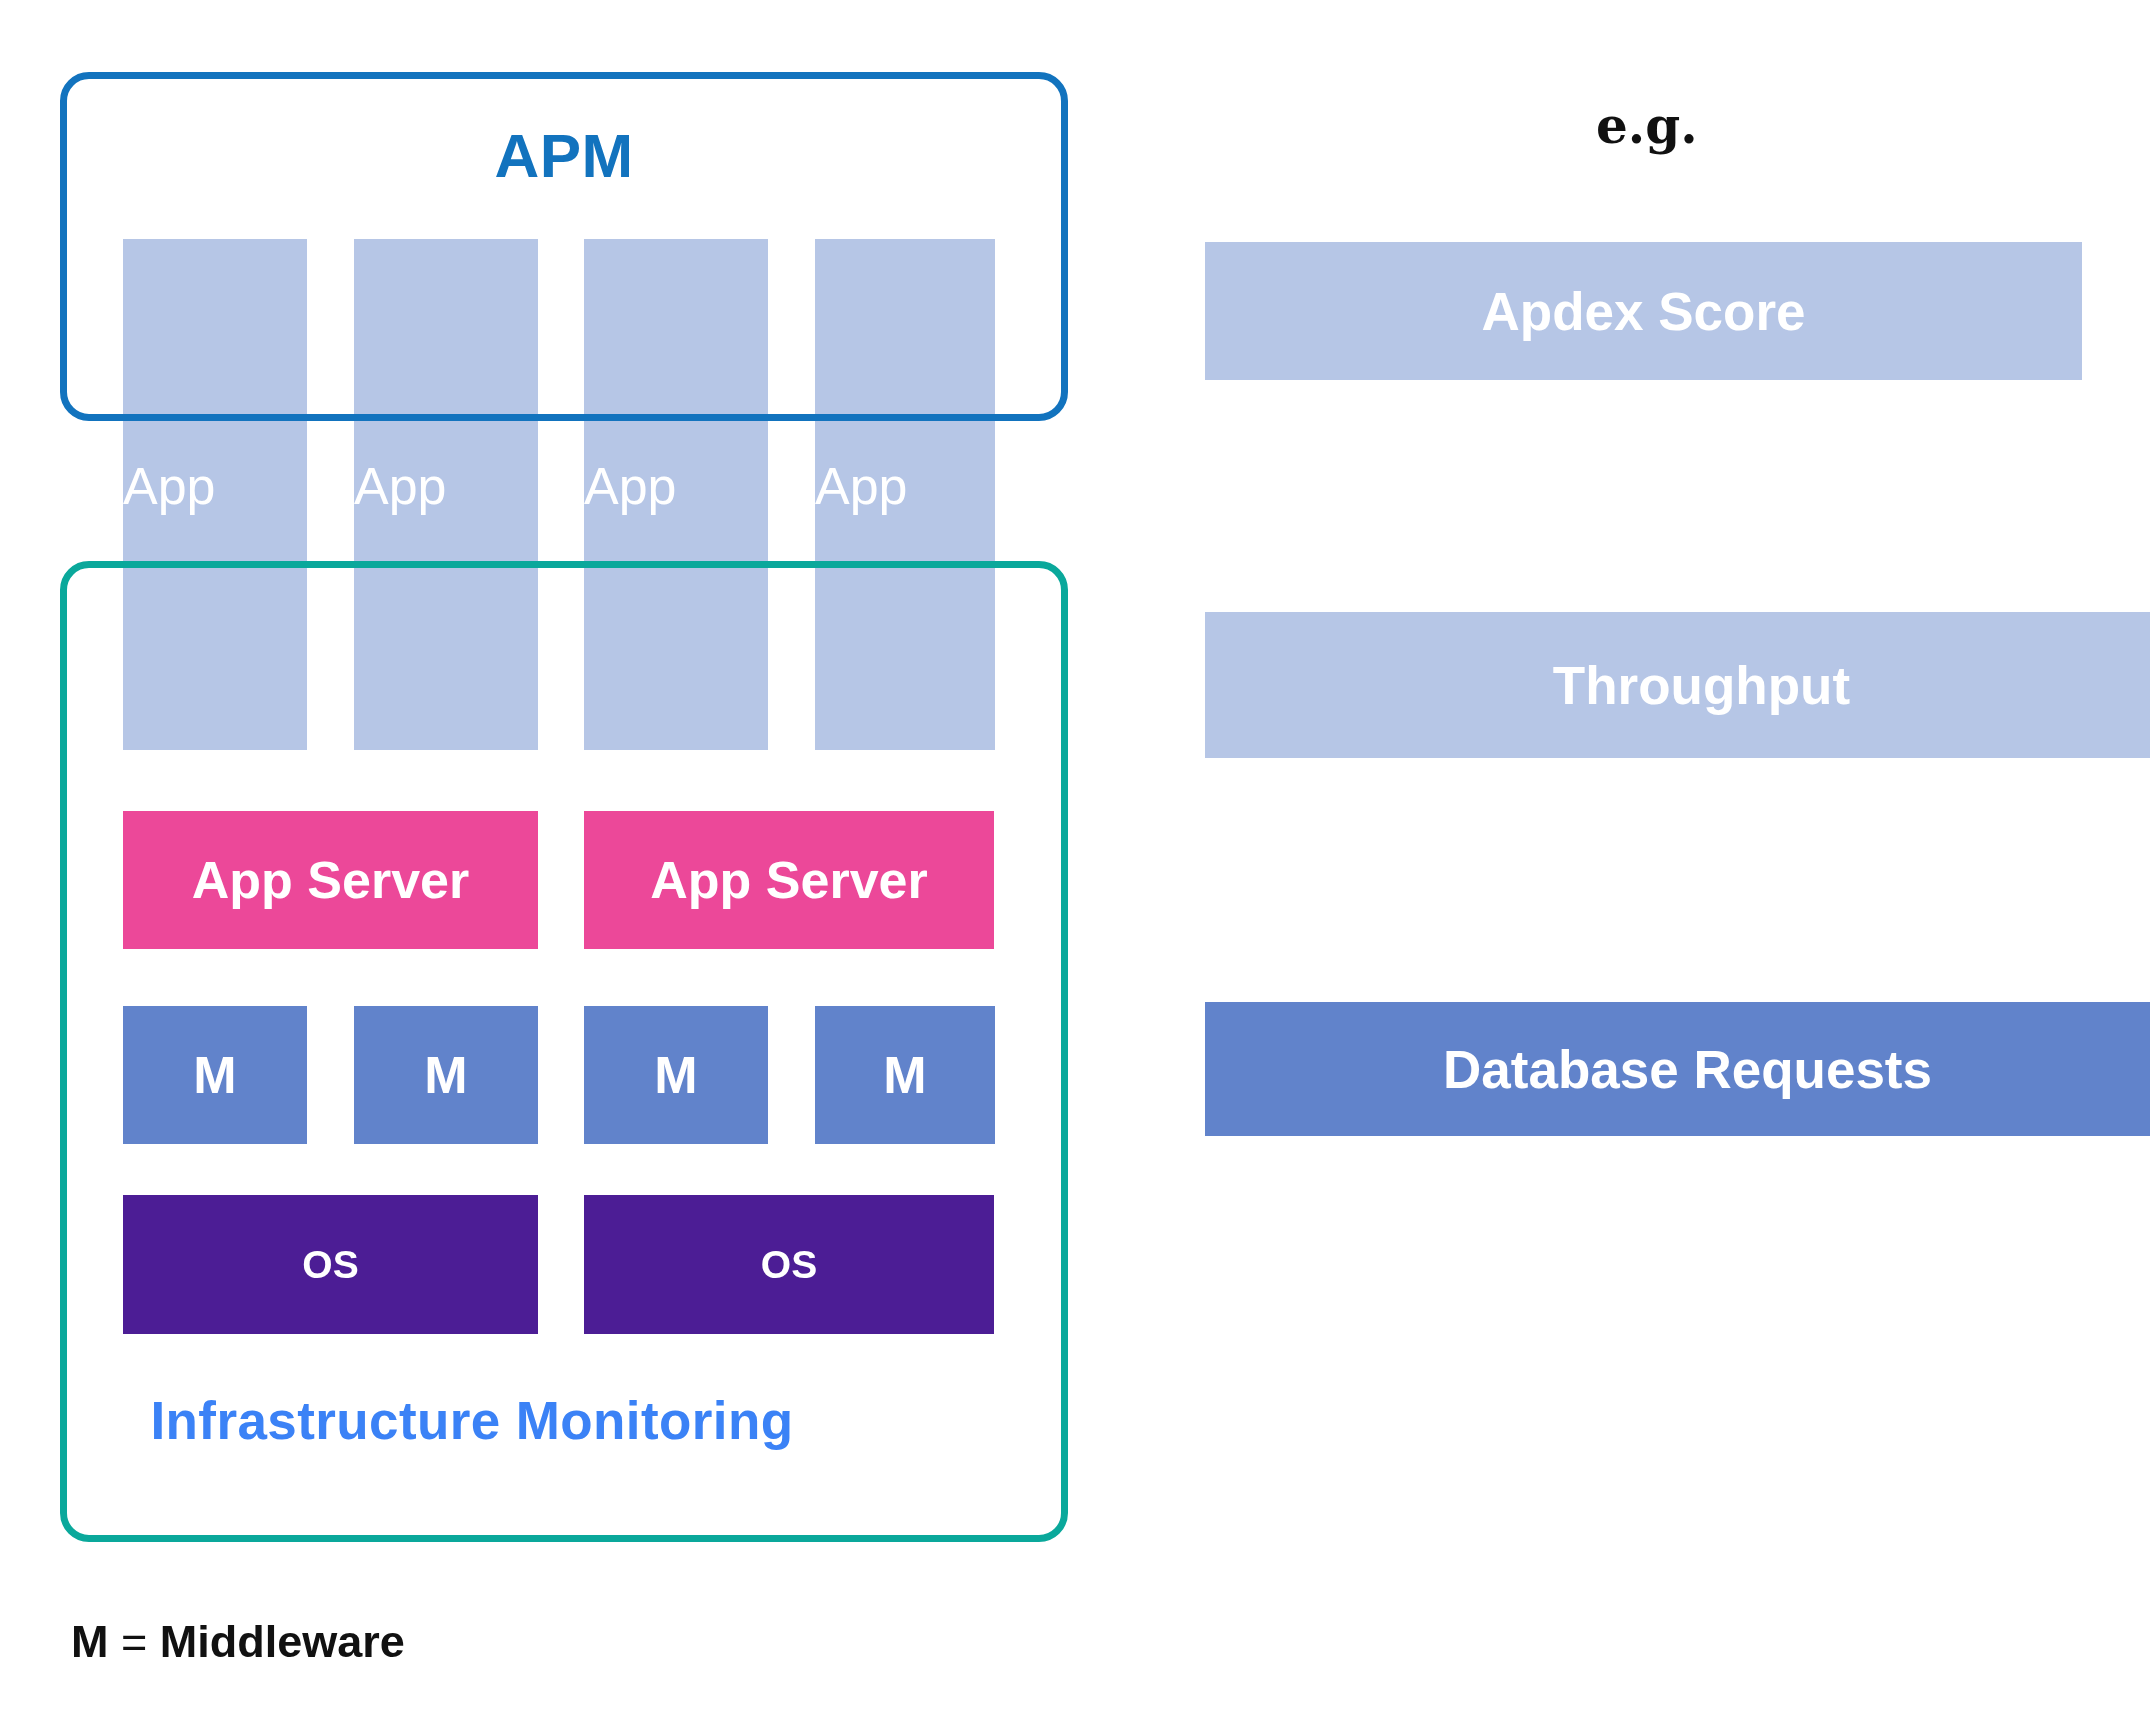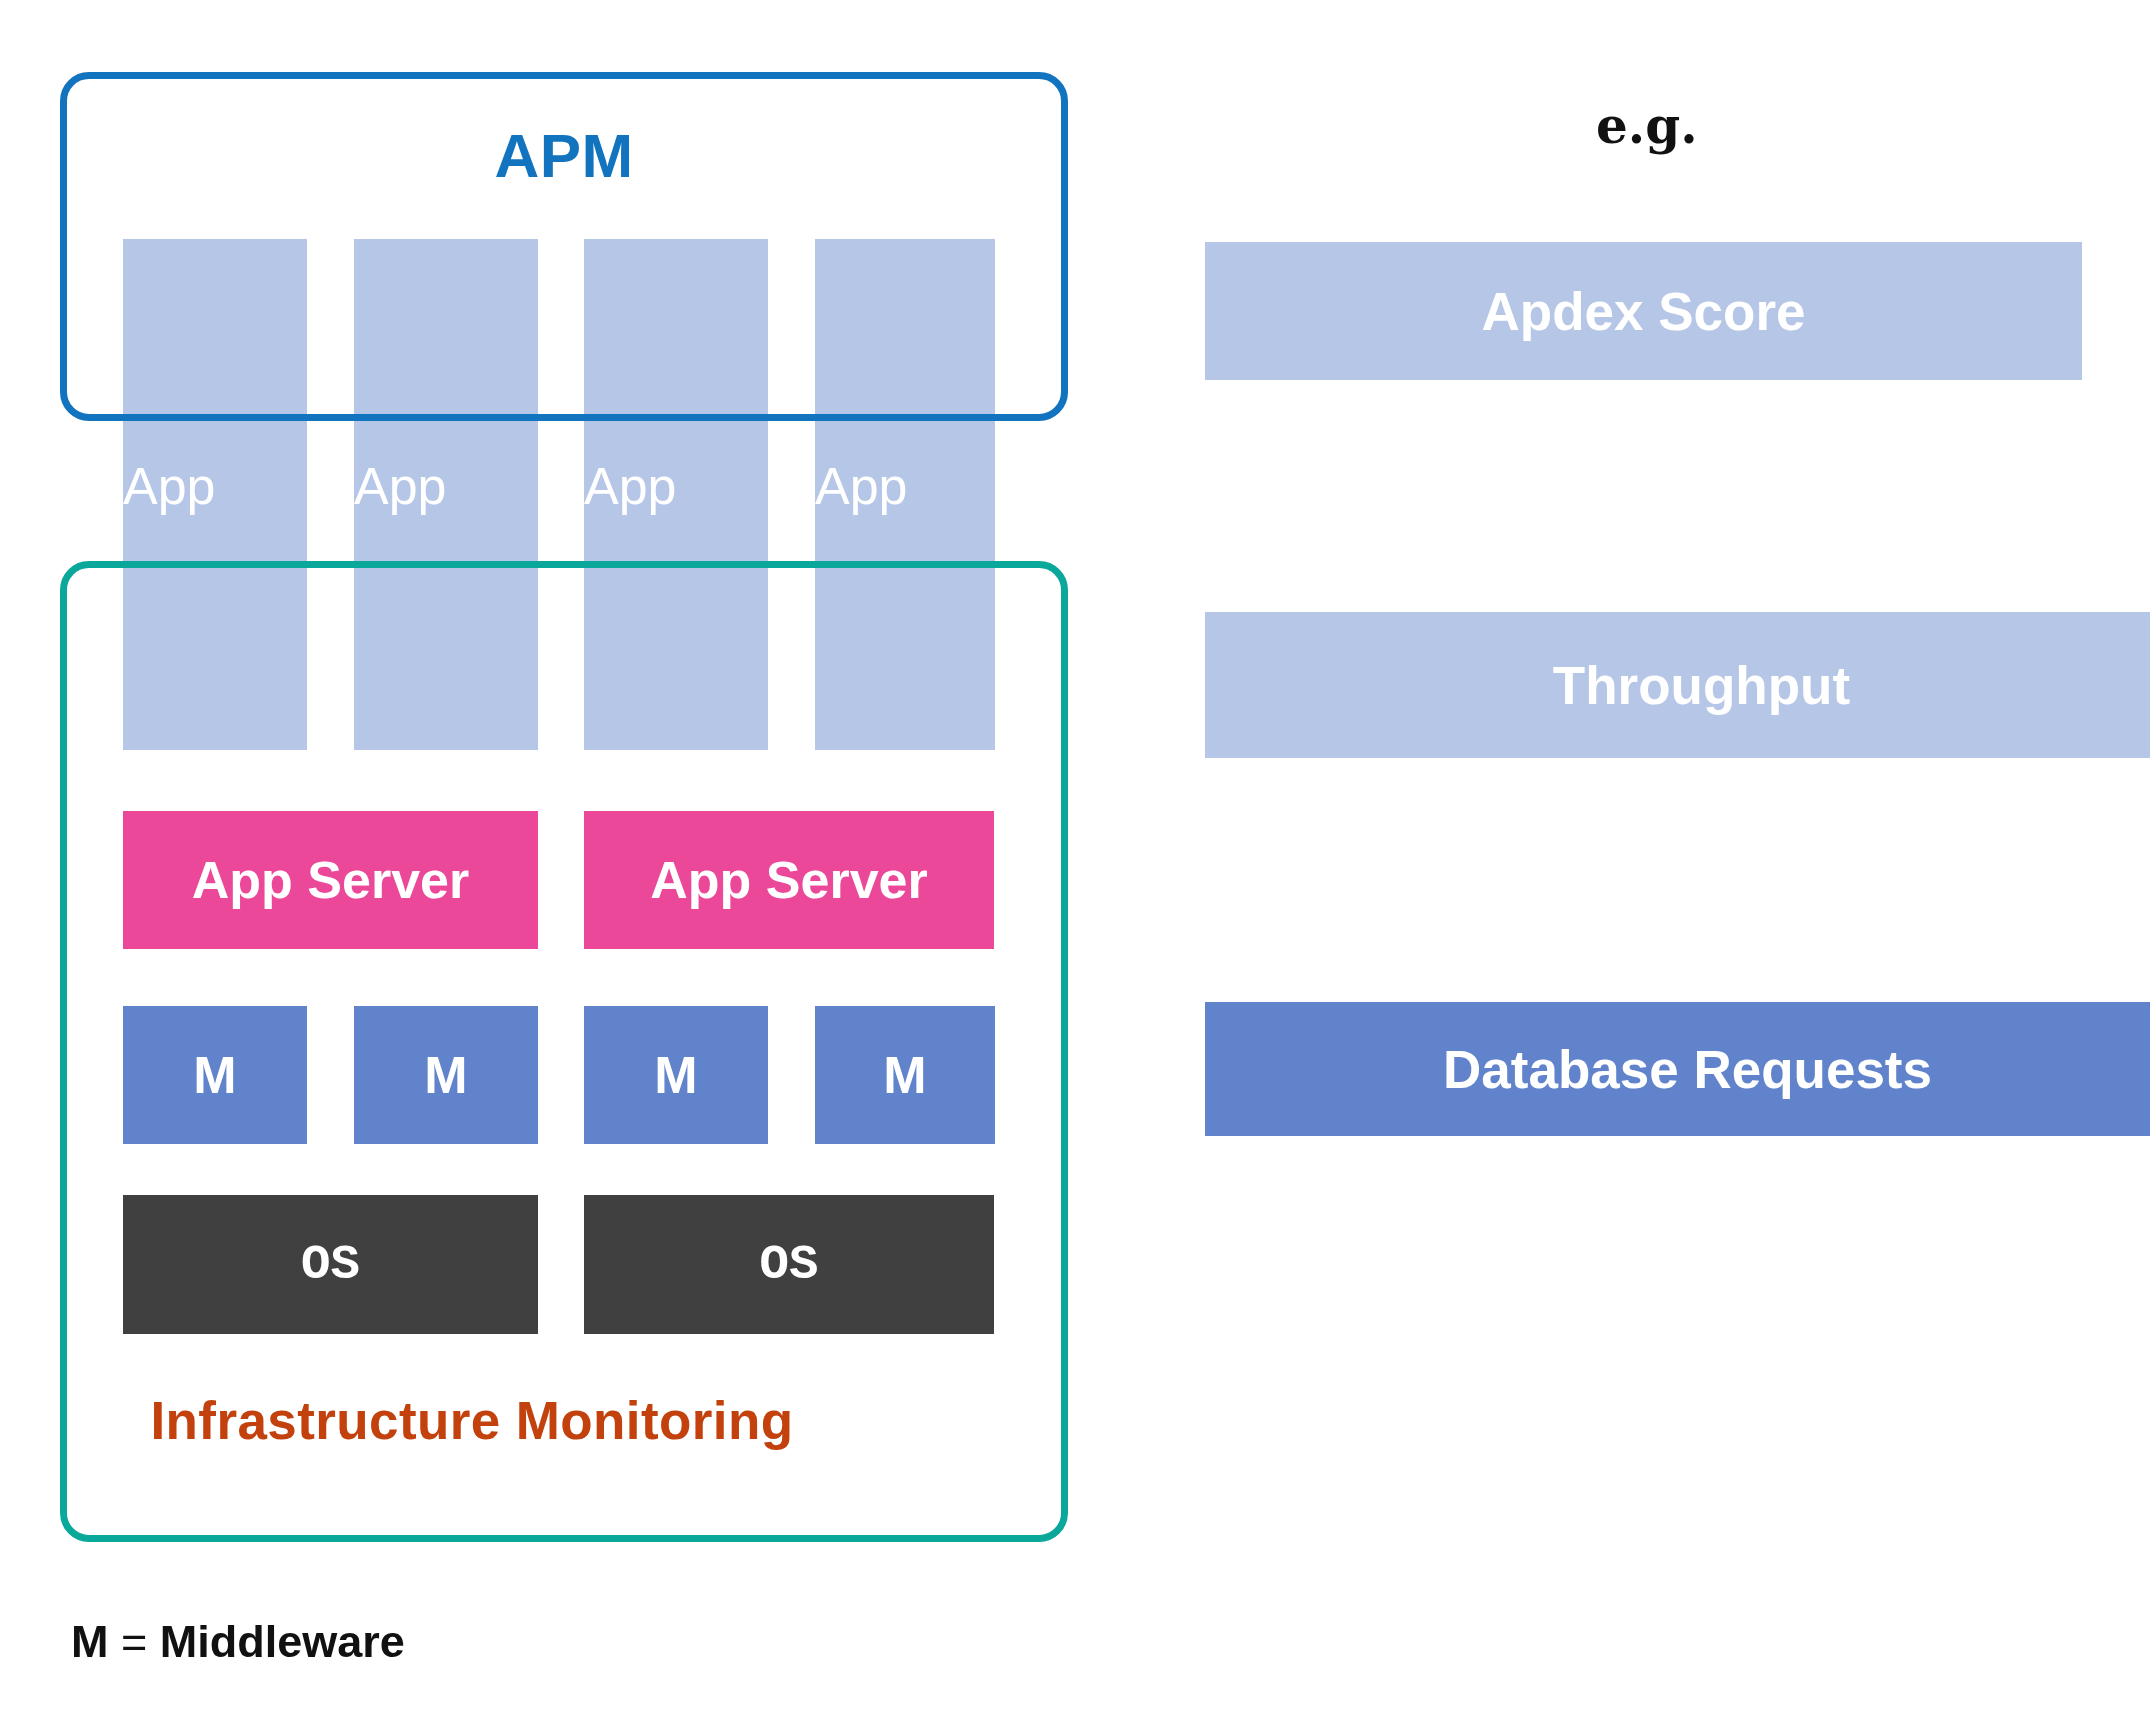--- a/index.html
+++ b/index.html
@@ -56,21 +56,21 @@
     top: 120px;
     width: 1008px;
     font-size: 62px;
     color: #1273BE;
   }
   .title-infra {
     left: 60px;
     top: 1390px;
     width: 824px;
     font-size: 53px;
-    color: #c2410c;
+    color: #3b82f6;
   }
 
   
   .stack-col {
     position: absolute;
     background: #B6C6E6;
     z-index: 1;
   }
   .col-label {
     position: absolute;
@@ -97,23 +97,22 @@
   }
   .block.appserver {
     background: #ec4899;
     font-size: 52px;
   }
   .block.middleware {
     background: #6183CB;
     font-size: 52px;
   }
   .block.os {
-    background: #404040;
-    font-size: 49px;
-    font-family: Liberation Mono, monospace;
+    background: #4c1d95;
+    font-size: 39px;
   }
 
   
   .eg-title {
     position: absolute;
     font-family: "DejaVu Serif", "Liberation Serif", serif;
     font-weight: bold;
     font-size: 50px;
     color: #111111;
     white-space: nowrap;

